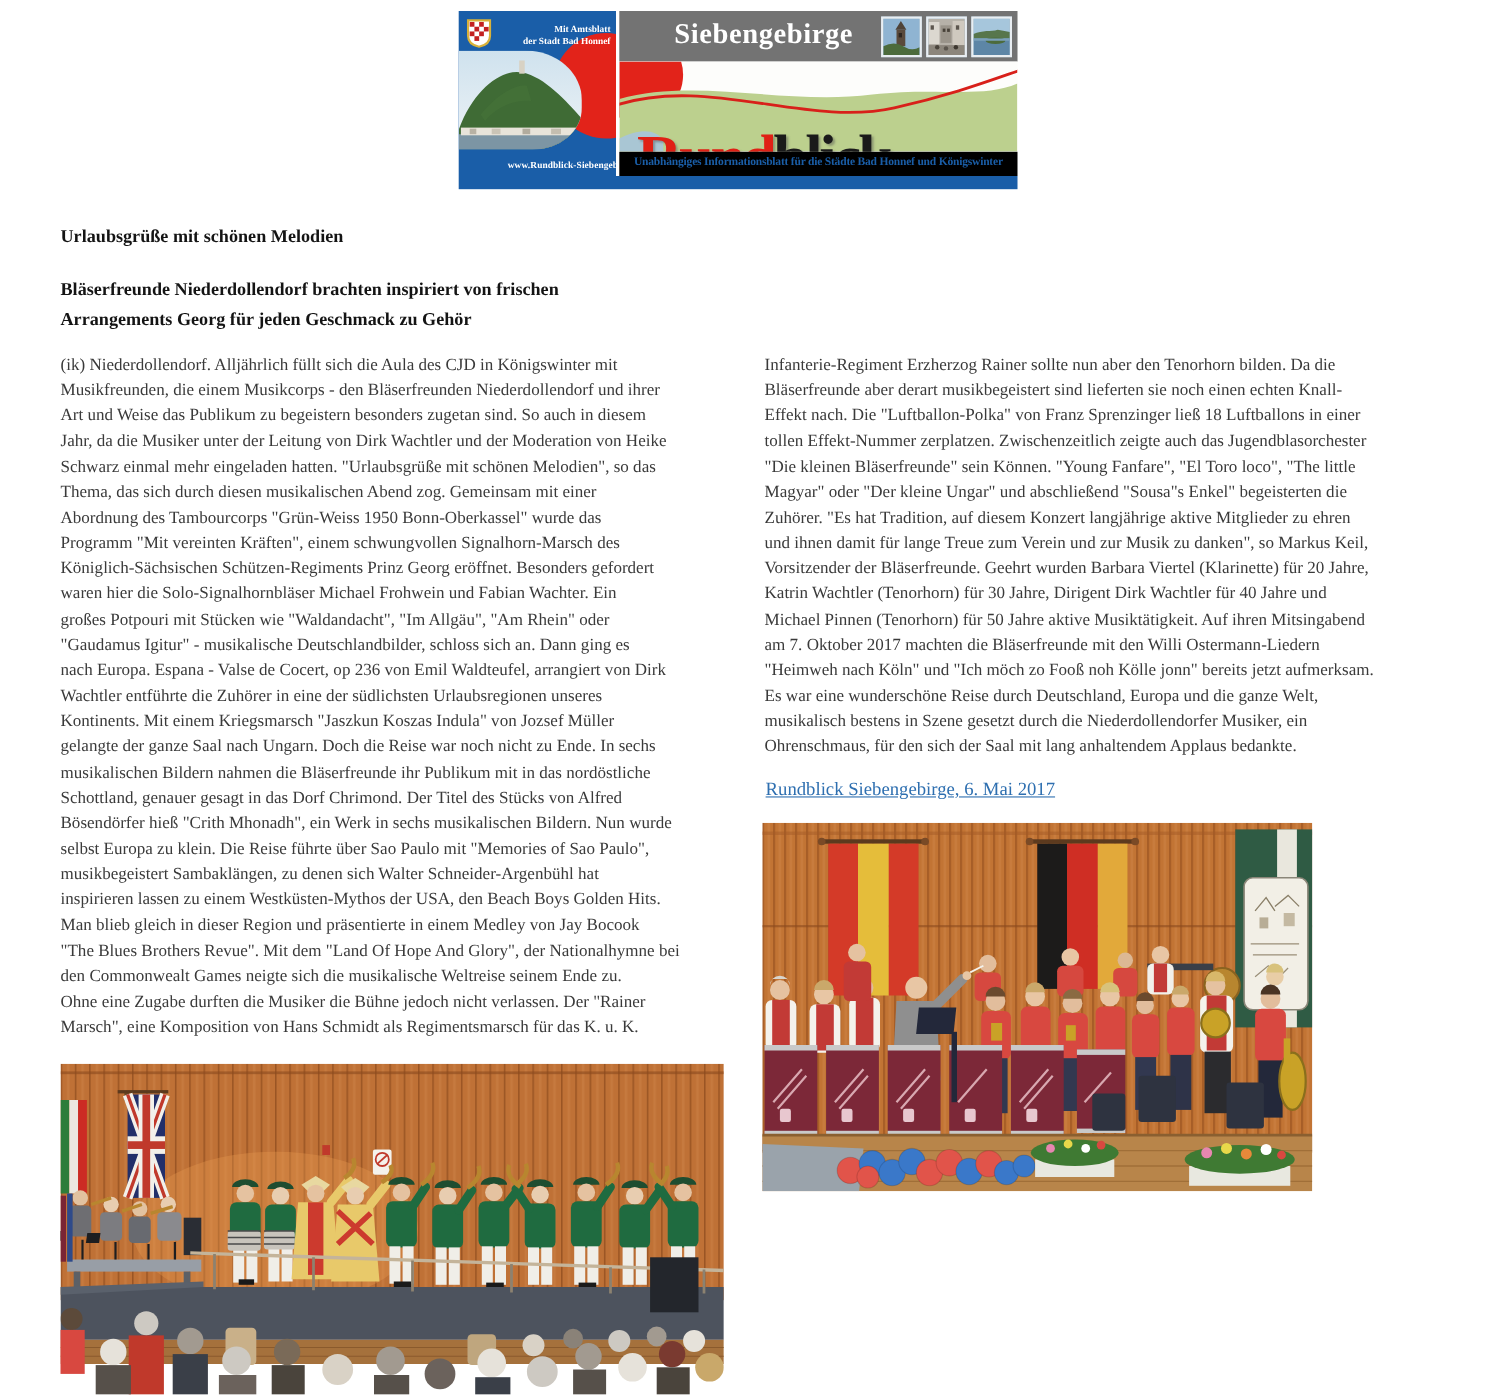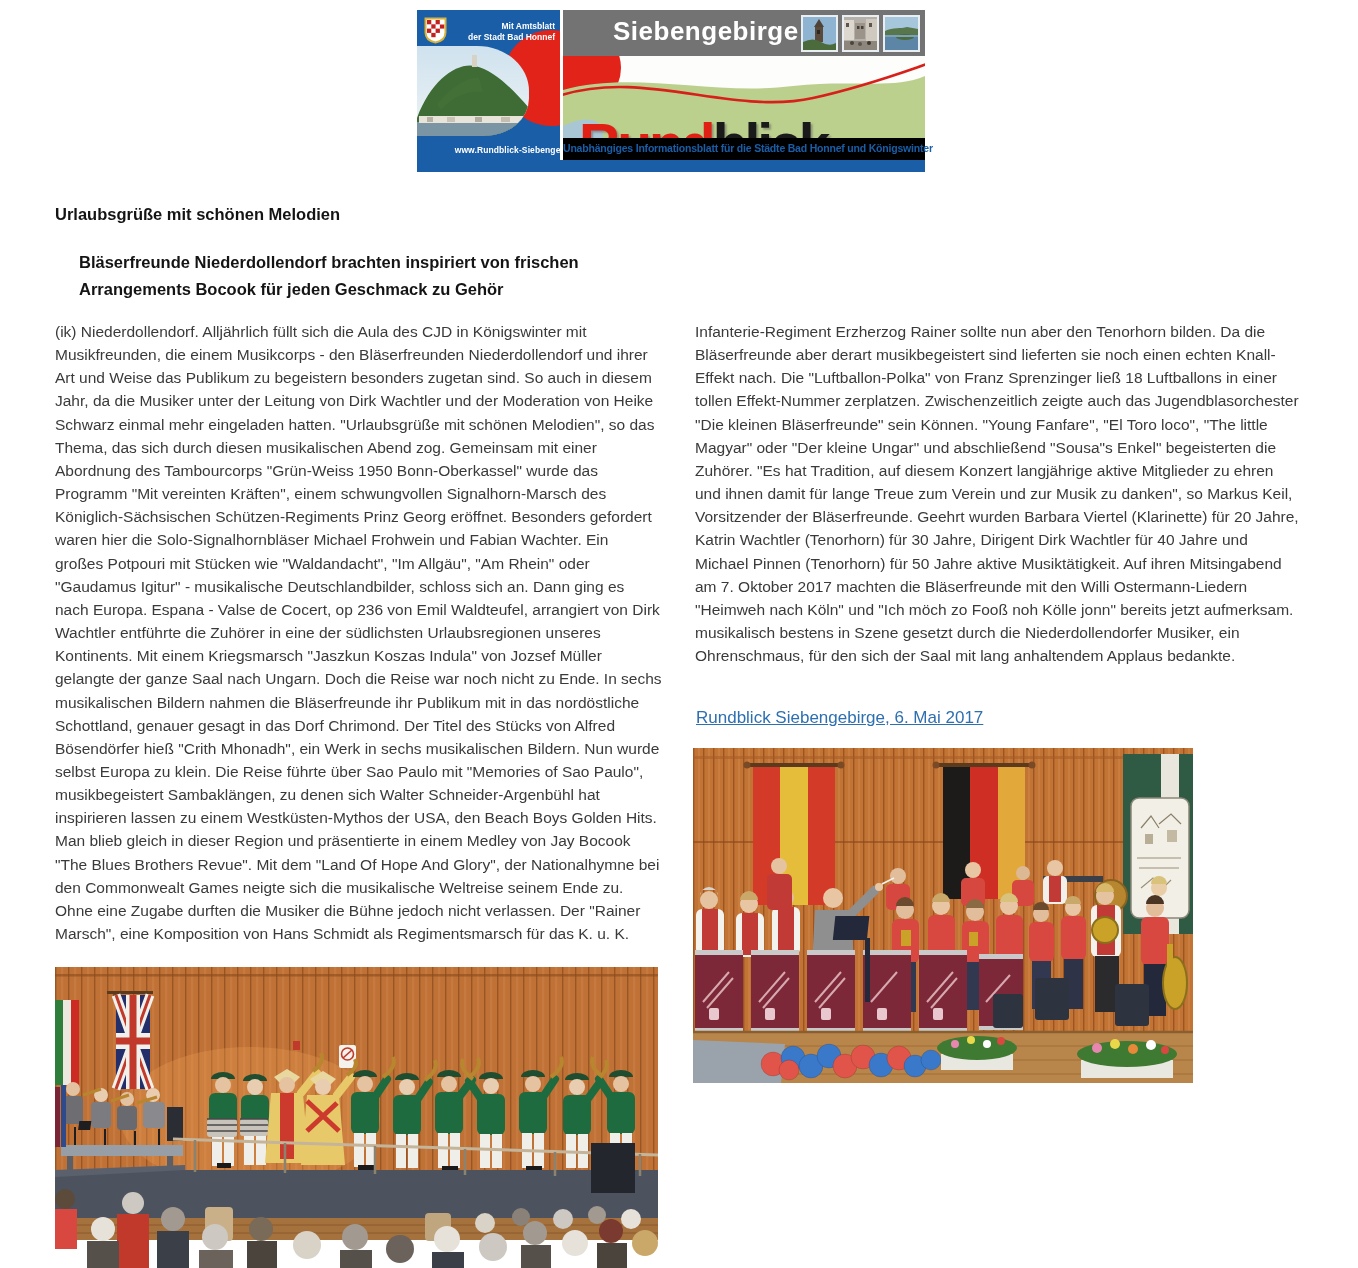--- a/index.html
+++ b/index.html
@@ -1,17 +1,17 @@
 <!DOCTYPE html>
 <html><head>
 <meta charset="utf-8">
 <style>
   html,body{margin:0;padding:0;background:#fff;}
   .page{position:relative;width:1358px;height:1268px;background:#ffffff;overflow:hidden;
-        font-family:Liberation Sans, sans-serif;color:#3a3a3a;}
+        font-family:Liberation Serif, serif;color:#3a3a3a;}
 
   
   .masthead{position:absolute;left:417px;top:10px;width:508px;height:162px;}
   .mh-left{position:absolute;left:0;top:0;width:143px;height:150px;background:#1a5ea8;overflow:hidden;}
   .mh-circle{position:absolute;left:86px;top:20px;width:96px;height:96px;border-radius:50%;background:#e2231a;}
   .coat{position:absolute;left:7px;top:7px;}
   .amtsblatt{position:absolute;right:5px;top:11px;text-align:right;color:#fff;font-weight:bold;
              font-size:8.5px;line-height:10.5px;white-space:nowrap;}
   .hillwrap{position:absolute;left:0;top:36px;width:112px;height:90px;overflow:hidden;
             border-radius:0 46% 40% 0 / 0 50% 42% 0;}
@@ -27,21 +27,21 @@
             line-height:82px;text-shadow:2px 2px 2px rgba(80,80,80,0.45);white-space:nowrap;}
   .rb-red{color:#e02015;} .rb-black{color:#1a1a1a;}
   .mh-tagline{position:absolute;left:0;top:128px;width:362px;height:22px;background:#000000;
               font-size:10.5px;font-weight:bold;color:#1a5ea8;text-align:center;line-height:20px;
               letter-spacing:-0.2px;white-space:nowrap;}
   .mh-bottombar{position:absolute;left:0;top:150px;width:508px;height:12px;background:#1a5ea8;}
 
   
   .headline{position:absolute;left:55px;top:205px;font-size:16.5px;font-weight:bold;color:#141414;}
   .subheadline{position:absolute;left:55px;top:249px;font-size:16.5px;font-weight:bold;color:#141414;}
-  .subheadline .tline{line-height:27px;white-space:nowrap;margin-left:24px;}
+  .subheadline .tline{line-height:27px;white-space:nowrap;}
   .col{position:absolute;top:320px;width:615px;font-size:15.5px;color:#3a3a3a;}
   .col .tline{line-height:23.15px;white-space:nowrap;}
   .col-left{left:55px;}
   .col-right{left:695px;}
   .source-link{position:absolute;left:696px;top:708px;font-size:17px;color:#2e6fb0;
                text-decoration:underline;cursor:pointer;}
 
   .photo{position:absolute;display:block;}
   .photo-left{left:55px;top:967px;width:603px;height:301px;}
   .photo-right{left:693px;top:748px;width:500px;height:335px;}
@@ -139,21 +139,21 @@
         <div class="rb-title"><span class="rb-red">Rund</span><span class="rb-black">blick</span></div>
       </div>
       <div class="mh-tagline">Unabhängiges Informationsblatt für die Städte Bad Honnef und Königswinter</div>
     </div>
     <div class="mh-bottombar"></div>
   </div>
 
   <div class="headline">Urlaubsgrüße mit schönen Melodien</div>
   <div class="subheadline">
       <div class="tline">Bläserfreunde Niederdollendorf brachten inspiriert von frischen</div>
-      <div class="tline">Arrangements Bocook für jeden Geschmack zu Gehör</div>
+      <div class="tline">Arrangements Georg für jeden Geschmack zu Gehör</div>
     </div>
   <div class="col col-left">
       <div class="tline">(ik) Niederdollendorf. Alljährlich füllt sich die Aula des CJD in Königswinter mit</div>
       <div class="tline">Musikfreunden, die einem Musikcorps - den Bläserfreunden Niederdollendorf und ihrer</div>
       <div class="tline">Art und Weise das Publikum zu begeistern besonders zugetan sind. So auch in diesem</div>
       <div class="tline">Jahr, da die Musiker unter der Leitung von Dirk Wachtler und der Moderation von Heike</div>
       <div class="tline">Schwarz einmal mehr eingeladen hatten. "Urlaubsgrüße mit schönen Melodien", so das</div>
       <div class="tline">Thema, das sich durch diesen musikalischen Abend zog. Gemeinsam mit einer</div>
       <div class="tline">Abordnung des Tambourcorps "Grün-Weiss 1950 Bonn-Oberkassel" wurde das</div>
       <div class="tline">Programm "Mit vereinten Kräften", einem schwungvollen Signalhorn-Marsch des</div>
@@ -184,20 +184,21 @@
       <div class="tline">tollen Effekt-Nummer zerplatzen. Zwischenzeitlich zeigte auch das Jugendblasorchester</div>
       <div class="tline">"Die kleinen Bläserfreunde" sein Können. "Young Fanfare", "El Toro loco", "The little</div>
       <div class="tline">Magyar" oder "Der kleine Ungar" und abschließend "Sousa"s Enkel" begeisterten die</div>
       <div class="tline">Zuhörer. "Es hat Tradition, auf diesem Konzert langjährige aktive Mitglieder zu ehren</div>
       <div class="tline">und ihnen damit für lange Treue zum Verein und zur Musik zu danken", so Markus Keil,</div>
       <div class="tline">Vorsitzender der Bläserfreunde. Geehrt wurden Barbara Viertel (Klarinette) für 20 Jahre,</div>
       <div class="tline">Katrin Wachtler (Tenorhorn) für 30 Jahre, Dirigent Dirk Wachtler für 40 Jahre und</div>
       <div class="tline">Michael Pinnen (Tenorhorn) für 50 Jahre aktive Musiktätigkeit. Auf ihren Mitsingabend</div>
       <div class="tline">am 7. Oktober 2017 machten die Bläserfreunde mit den Willi Ostermann-Liedern</div>
       <div class="tline">"Heimweh nach Köln" und "Ich möch zo Fooß noh Kölle jonn" bereits jetzt aufmerksam.</div>
+      <div class="tline">Es war eine wunderschöne Reise durch Deutschland, Europa und die ganze Welt,</div>
       <div class="tline">musikalisch bestens in Szene gesetzt durch die Niederdollendorfer Musiker, ein</div>
       <div class="tline">Ohrenschmaus, für den sich der Saal mit lang anhaltendem Applaus bedankte.</div>
     </div>
   <a class="source-link" href="#">Rundblick Siebengebirge, 6. Mai 2017</a>
 
   <svg class="photo photo-right" viewBox="0 0 500 335">
     <defs>
       <pattern id="woodR" width="10" height="300" patternUnits="userSpaceOnUse">
         <rect width="10" height="300" fill="#c27434"></rect>
         <rect x="0" width="1.4" height="300" fill="#9c5422"></rect>

